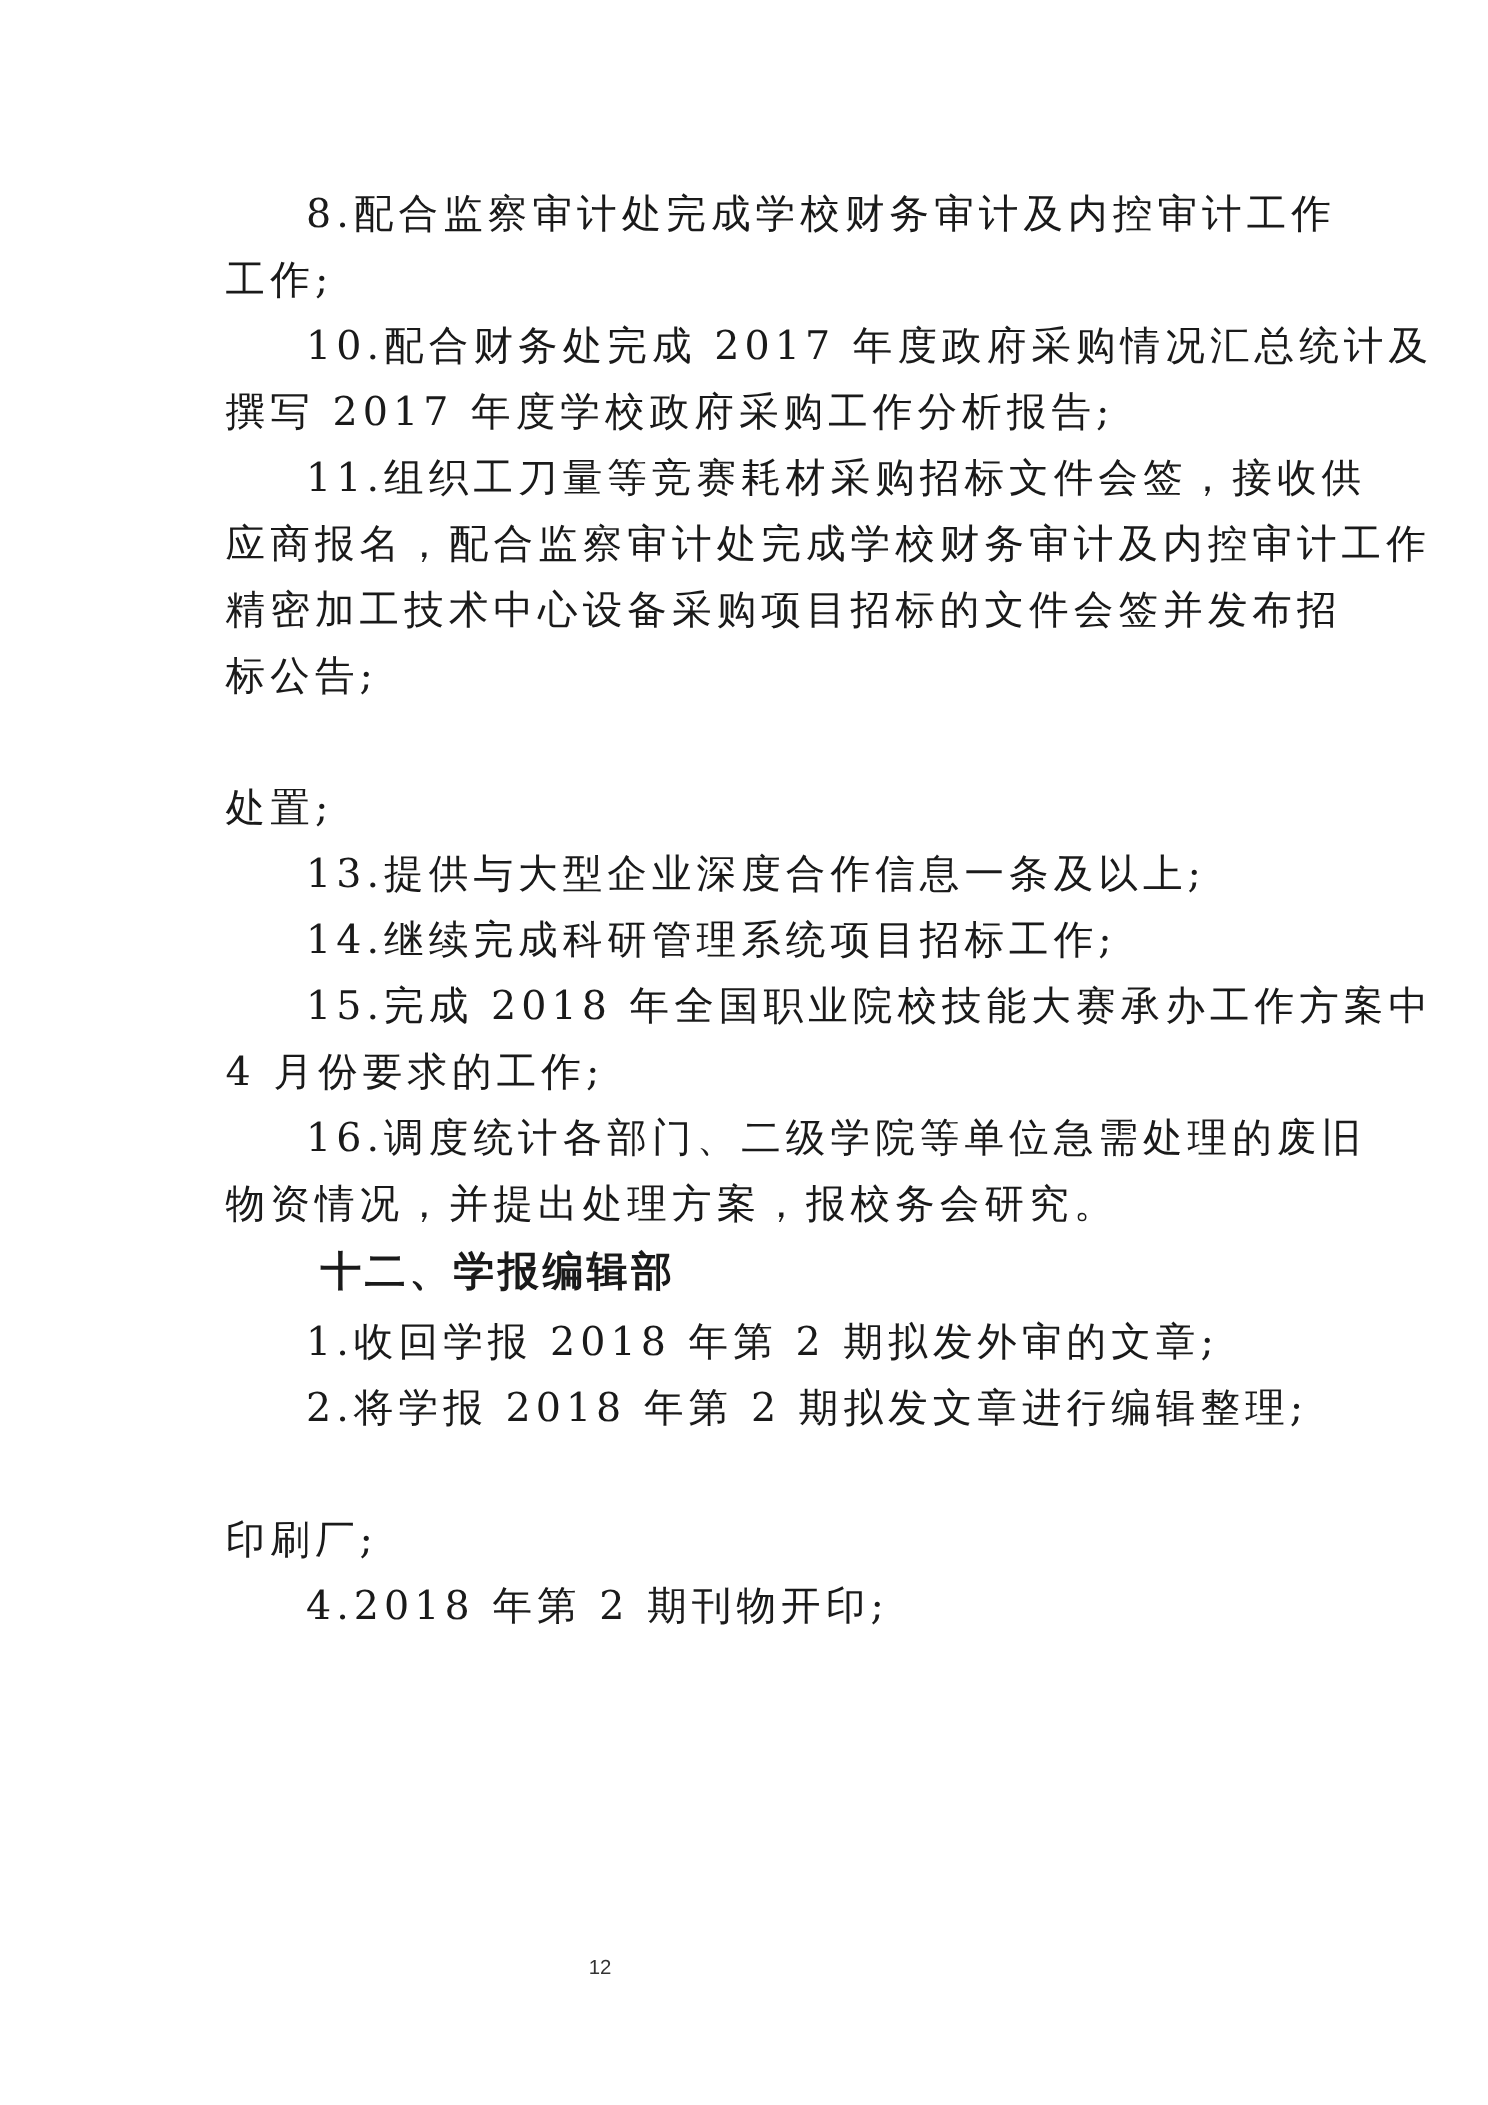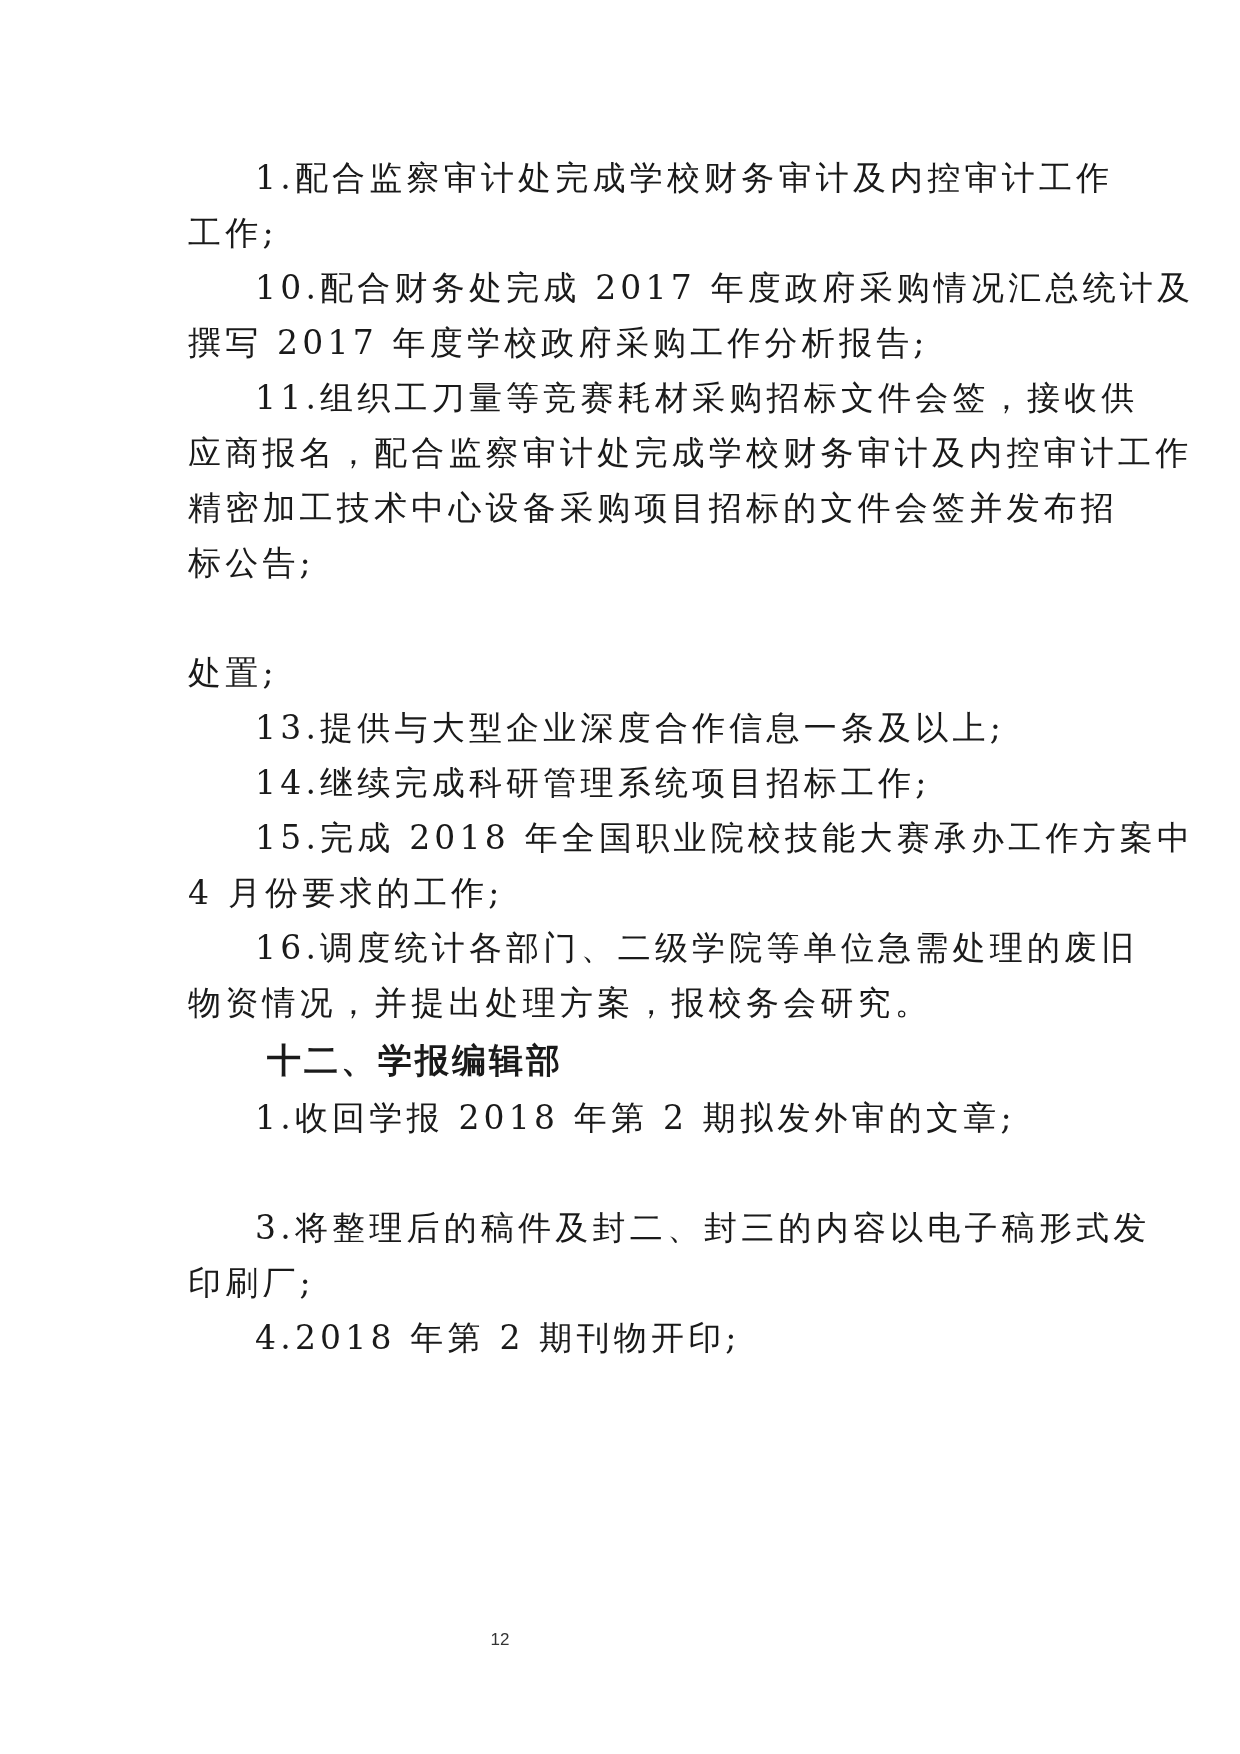--- a/index.html
+++ b/index.html
@@ -26,21 +26,21 @@
     .page-number {
       position: absolute; left: 0; width: 1000px; top: 1630px; text-align: center;
       font-family: "Liberation Sans", sans-serif; font-size: 17px; color: #333;
     }
   </style>
 </head>
 <body>
 
 <div class="page">
 
-  <div class="line indent" style="top:158px">1.配合监察审计处完成学校财务审计及内控审计工作</div>
+  <div class="line indent" style="top:158px">8.配合监察审计处完成学校财务审计及内控审计工作</div>
   <div class="line last" style="top:213px">工作;</div>
 
   <div class="line indent" style="top:268px">10.配合财务处完成 2017 年度政府采购情况汇总统计及</div>
   <div class="line last" style="top:323px">撰写 2017 年度学校政府采购工作分析报告;</div>
 
   <div class="line indent" style="top:378px">11.组织工刀量等竞赛耗材采购招标文件会签，接收供</div>
   <div class="line" style="top:433px">应商报名，配合监察审计处完成学校财务审计及内控审计工作</div>
   <div class="line" style="top:488px">精密加工技术中心设备采购项目招标的文件会签并发布招</div>
   <div class="line last" style="top:543px">标公告;</div>
 
@@ -52,18 +52,18 @@
 
   <div class="line indent" style="top:818px">15.完成 2018 年全国职业院校技能大赛承办工作方案中</div>
   <div class="line last" style="top:873px">4 月份要求的工作;</div>
 
   <div class="line indent" style="top:928px">16.调度统计各部门、二级学院等单位急需处理的废旧</div>
   <div class="line last" style="top:983px">物资情况，并提出处理方案，报校务会研究。</div>
 
   <div class="heading" style="top:1040px">十二、学报编辑部</div>
 
   <div class="line indent last" style="top:1098px">1.收回学报 2018 年第 2 期拟发外审的文章;</div>
-  <div class="line indent" style="top:1208px">3.将整理后的稿件及封二、封三的内容以电子稿形式发</div>
+  <div class="line indent last" style="top:1153px">2.将学报 2018 年第 2 期拟发文章进行编辑整理;</div>
   <div class="line last" style="top:1263px">印刷厂;</div>
   <div class="line indent last" style="top:1318px">4.2018 年第 2 期刊物开印;</div>
 
   <div class="page-number">12</div>
 </div>
 
 </body></html>

